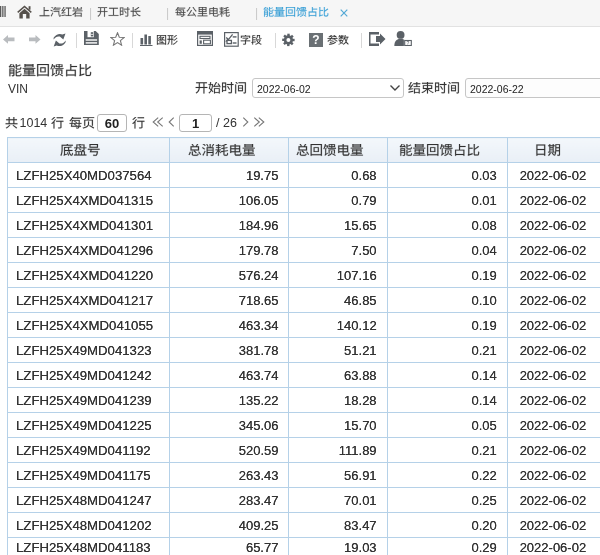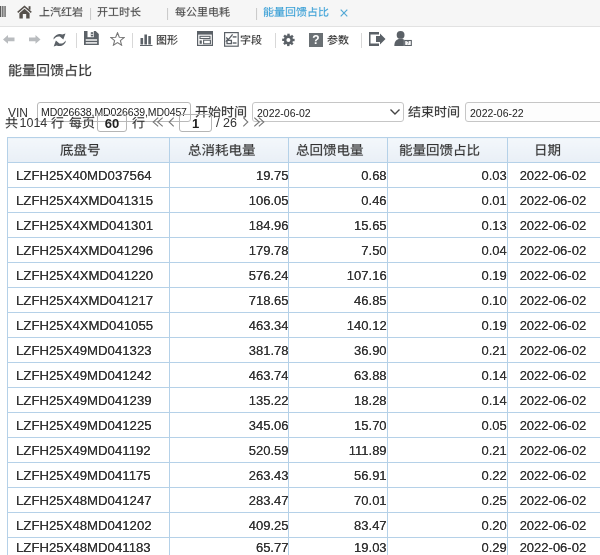--- a/index.html
+++ b/index.html
@@ -4,21 +4,21 @@
 html,body { width:600px; height:555px; overflow:hidden; background:#fff;
   font-family:"Liberation Sans",sans-serif; }
 #page { position:absolute; left:0; top:0; width:600px; height:555px; overflow:hidden; }
 .tsep { position:absolute; top:6px; color:#c8c8c8; font-size:12px; }
 svg { display:block; }
 .vsep { position:absolute; top:6px; width:1px; height:15px; background:#d8d8d8; }
 table { position:absolute; left:7px; top:137px; border-collapse:collapse; table-layout:fixed; width:598px; }
 td,th { border:1px solid #b5d1e8; height:25px; overflow:hidden; white-space:nowrap; }
 tr.hd th { background:linear-gradient(#f3f7fb,#e9eff6); font-weight:normal; text-align:center; padding-right:16px; padding-top:2px; height:25px; }
 td.c1 { padding-left:8px; font-size:13.2px; color:#333; text-shadow:0 0 0.4px #333; }
-td.num { text-align:right; font-size:13px; color:#333; text-shadow:0 0 0.4px #333; }
+td.num { text-align:right; padding-right:10px; font-size:13px; color:#333; text-shadow:0 0 0.4px #333; }
 td.date { text-align:center; font-size:13px; color:#333; padding-right:6px; text-shadow:0 0 0.4px #333; }
 tr:last-child td { height:19px; }
 </style></head>
 <body>
 <div id="page">
 
 <div style="position:absolute;left:0;top:0;width:600px;height:27px;background:#f6f6f6;border-bottom:1px solid #e2e2e2;">
   <div style="position:absolute;left:0px;top:6px;">
         <svg width="6" height="11" style="">
           <rect x="0" y="0" width="1.3" height="11" fill="#5a5a5a"></rect>
@@ -196,25 +196,22 @@
     <div style="position:absolute;left:8px;top:64px;">
       <svg class="zh" width="84" height="14" style="vertical-align:middle;display:block;" fill="#333" stroke="#333" stroke-width="12">
         <use href="#c80fd" transform="translate(0.0,11.2) scale(0.014,-0.014)"></use>
         <use href="#c91cf" transform="translate(14.0,11.2) scale(0.014,-0.014)"></use>
         <use href="#c56de" transform="translate(28.0,11.2) scale(0.014,-0.014)"></use>
         <use href="#c9988" transform="translate(42.0,11.2) scale(0.014,-0.014)"></use>
         <use href="#c5360" transform="translate(56.0,11.2) scale(0.014,-0.014)"></use>
         <use href="#c6bd4" transform="translate(70.0,11.2) scale(0.014,-0.014)"></use>
       </svg>
     </div>
-<div style="position:absolute;left:0;top:96px;width:478px;height:32px;">
+<div style="position:absolute;left:0;top:72px;width:478px;height:32px;">
   <div style="position:absolute;left:8px;top:10px;font-size:12px;color:#333;">VIN</div>
-  <div style="position:absolute;left:37px;top:6px;width:154px;height:20px;border:1px solid #b9b9b9;border-radius:3px;background:#fff;overflow:hidden;">
-    <div style="position:absolute;left:3px;top:3px;font-size:10.5px;letter-spacing:-0.1px;color:#222;white-space:nowrap;">MD026638,MD026639,MD0457</div>
-  </div>
   <div style="position:absolute;left:194.5px;top:9.5px;">
         <svg class="zh" width="52" height="13" style="vertical-align:middle;display:block;" fill="#333" stroke="#333" stroke-width="12">
           <use href="#c5f00" transform="translate(0.0,10.4) scale(0.013,-0.013)"></use>
           <use href="#c59cb" transform="translate(13.0,10.4) scale(0.013,-0.013)"></use>
           <use href="#c65f6" transform="translate(26.0,10.4) scale(0.013,-0.013)"></use>
           <use href="#c95f4" transform="translate(39.0,10.4) scale(0.013,-0.013)"></use>
         </svg>
       </div>
   <div style="position:absolute;left:252px;top:6px;width:152px;height:20px;border:1px solid #c6c6c6;border-radius:3px;background:#fff;">
     <div style="position:absolute;left:4px;top:3.5px;font-size:10.5px;color:#222;">2022-06-02</div>
@@ -348,29 +345,29 @@
 <tr>
           <td class="c1">LZFH25X40MD037564</td>
           <td class="num">19.75</td>
           <td class="num">0.68</td>
           <td class="num">0.03</td>
           <td class="date">2022-06-02</td>
         </tr>
         <tr>
           <td class="c1">LZFH25X4XMD041315</td>
           <td class="num">106.05</td>
-          <td class="num">0.46</td>
+          <td class="num">0.79</td>
           <td class="num">0.01</td>
           <td class="date">2022-06-02</td>
         </tr>
         <tr>
           <td class="c1">LZFH25X4XMD041301</td>
           <td class="num">184.96</td>
           <td class="num">15.65</td>
-          <td class="num">0.13</td>
+          <td class="num">0.08</td>
           <td class="date">2022-06-02</td>
         </tr>
         <tr>
           <td class="c1">LZFH25X4XMD041296</td>
           <td class="num">179.78</td>
           <td class="num">7.50</td>
           <td class="num">0.04</td>
           <td class="date">2022-06-02</td>
         </tr>
         <tr>
@@ -390,21 +387,21 @@
         <tr>
           <td class="c1">LZFH25X4XMD041055</td>
           <td class="num">463.34</td>
           <td class="num">140.12</td>
           <td class="num">0.19</td>
           <td class="date">2022-06-02</td>
         </tr>
         <tr>
           <td class="c1">LZFH25X49MD041323</td>
           <td class="num">381.78</td>
-          <td class="num">36.90</td>
+          <td class="num">51.21</td>
           <td class="num">0.21</td>
           <td class="date">2022-06-02</td>
         </tr>
         <tr>
           <td class="c1">LZFH25X49MD041242</td>
           <td class="num">463.74</td>
           <td class="num">63.88</td>
           <td class="num">0.14</td>
           <td class="date">2022-06-02</td>
         </tr>

